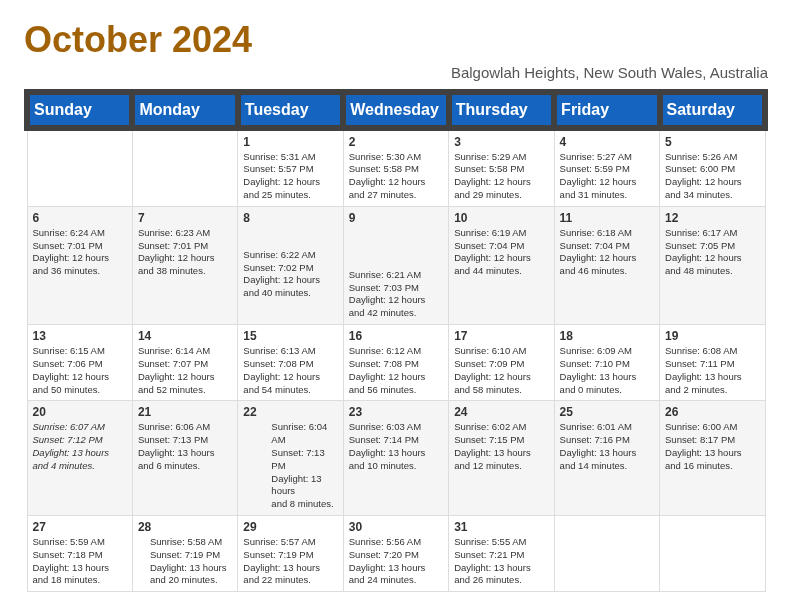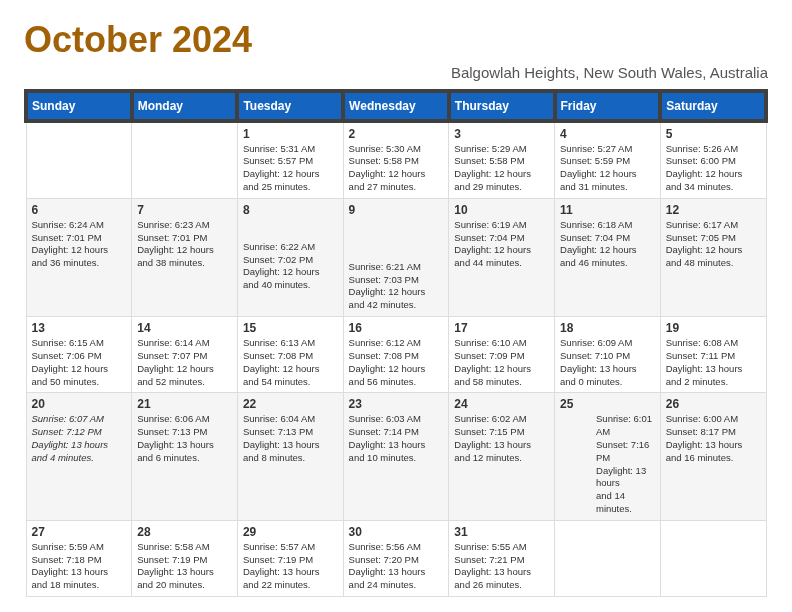--- a/index.html
+++ b/index.html
@@ -35,25 +35,25 @@
       margin-bottom: 8px;
     }
     .calendar {
       width: 100%;
       border-collapse: collapse;
       border: 1px solid #ccc;
     }
     .calendar th {
       background-color: #1565C0;
       color: #fff;
-      font-size: 12px;
+      font-size: 16px;
       font-weight: bold;
       padding: 6px 4px;
       text-align: left;
-      border: 4px solid #404040;
+      border: 6px solid #404040;
     }
     .calendar td {
       vertical-align: top;
       border: 1px solid #ddd;
       padding: 4px 5px;
       width: calc(100% / 7);
       min-height: 80px;
       font-size: 10px;
       color: #333;
     }
@@ -253,42 +253,42 @@
         </td>
         <td>
           <span class="day-number">21</span>
           <div class="day-info" style="white-space: pre-line;">Sunrise: 6:06 AM
 Sunset: 7:13 PM
 Daylight: 13 hours
 and 6 minutes.</div>
         </td>
         <td>
           <span class="day-number">22</span>
-          <div class="day-info" style="white-space: pre-line;">Sunrise: 6:04 AM
+          <div class="day-info" style="white-space: pre-line; margin-left: 28px;">Sunrise: 6:04 AM
 Sunset: 7:13 PM
 Daylight: 13 hours
 and 8 minutes.</div>
         </td>
         <td>
           <span class="day-number">23</span>
           <div class="day-info" style="white-space: pre-line;">Sunrise: 6:03 AM
 Sunset: 7:14 PM
 Daylight: 13 hours
 and 10 minutes.</div>
         </td>
         <td>
           <span class="day-number">24</span>
           <div class="day-info" style="white-space: pre-line;">Sunrise: 6:02 AM
 Sunset: 7:15 PM
 Daylight: 13 hours
 and 12 minutes.</div>
         </td>
         <td>
           <span class="day-number">25</span>
-          <div class="day-info" style="white-space: pre-line; margin-left: 36px;">Sunrise: 6:01 AM
+          <div class="day-info" style="white-space: pre-line;">Sunrise: 6:01 AM
 Sunset: 7:16 PM
 Daylight: 13 hours
 and 14 minutes.</div>
         </td>
         <td>
           <span class="day-number">26</span>
           <div class="day-info" style="white-space: pre-line;">Sunrise: 6:00 AM
 Sunset: 8:17 PM
 Daylight: 13 hours
 and 16 minutes.</div>
@@ -297,21 +297,21 @@
       <tr>
         <td>
           <span class="day-number">27</span>
           <div class="day-info" style="white-space: pre-line;">Sunrise: 5:59 AM
 Sunset: 7:18 PM
 Daylight: 13 hours
 and 18 minutes.</div>
         </td>
         <td>
           <span class="day-number">28</span>
-          <div class="day-info" style="white-space: pre-line;">Sunrise: 5:58 AM
+          <div class="day-info" style="white-space: pre-line; margin-left: 12px;">Sunrise: 5:58 AM
 Sunset: 7:19 PM
 Daylight: 13 hours
 and 20 minutes.</div>
         </td>
         <td>
           <span class="day-number">29</span>
           <div class="day-info" style="white-space: pre-line;">Sunrise: 5:57 AM
 Sunset: 7:19 PM
 Daylight: 13 hours
 and 22 minutes.</div>

